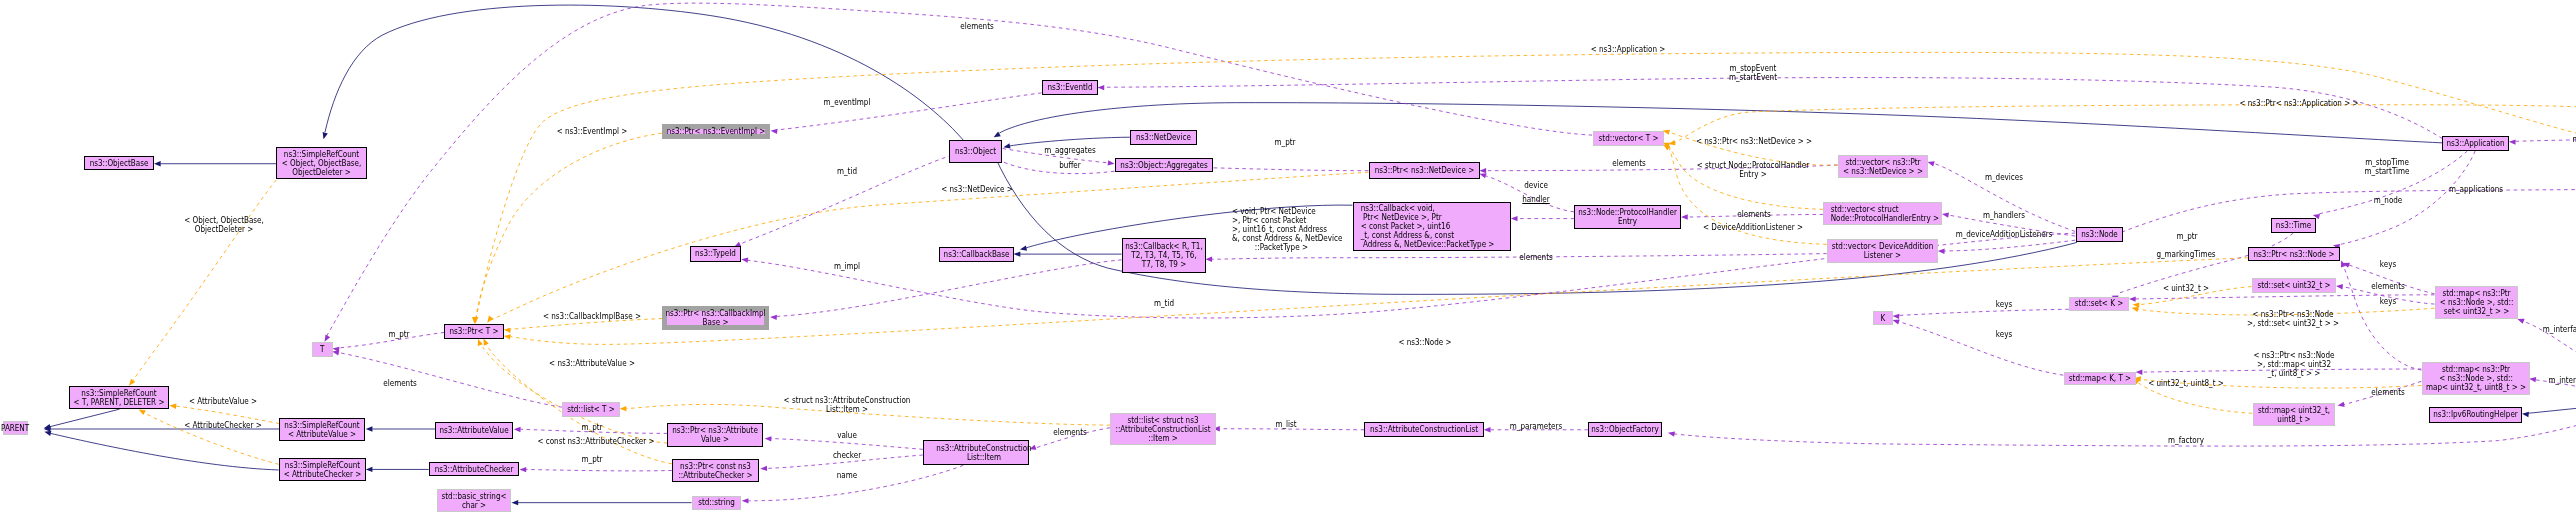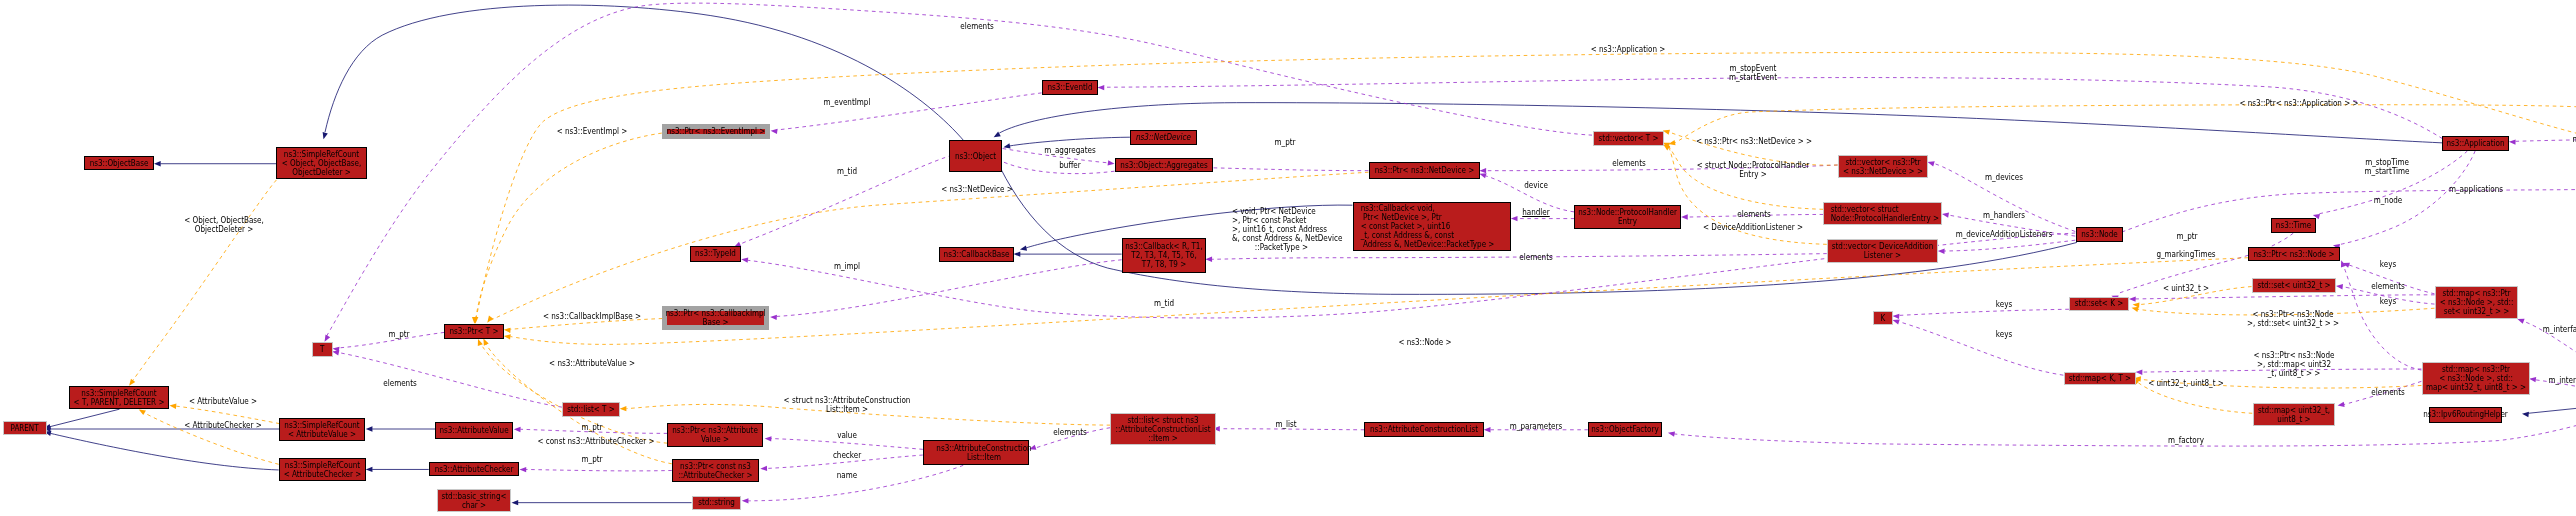--- a/index.html
+++ b/index.html
@@ -1,21 +1,21 @@
 <!DOCTYPE html>
 <html style="font-size:8.2px"><head>
 <meta charset="utf-8">
 <title>collaboration diagram</title>
 <style>
   html,body{margin:0;padding:0;background:#ffffff;-webkit-font-smoothing:antialiased;}
   #graph{position:relative;width:2897px;height:517px;background:#ffffff;overflow:hidden;}
   #edges{position:absolute;left:0;top:0;z-index:1;}
   #node-layer{position:relative;z-index:2;}
   #label-layer{position:relative;z-index:3;}
-  .nodebox{position:absolute;box-sizing:border-box;background:#b91c1c;
+  .nodebox{position:absolute;box-sizing:border-box;background:#f0abfc;
     font-family:"DejaVu Sans Condensed","DejaVu Sans",sans-serif;font-size:8px;
     color:#000000;text-align:center;line-height:9px;display:flex;align-items:center;
     justify-content:center;flex-direction:column;white-space:pre;letter-spacing:0px;}
   .s-solid{border:0.9px solid #000000;}
   .s-grey{border:0.7px solid #c8c8c8;}
   .s-red{border:5px solid #a3a3a3;}
   .elabel{position:absolute;font-family:"DejaVu Sans Condensed","DejaVu Sans",sans-serif;
     font-size:8px;color:#000000;white-space:pre;line-height:9px;}
   .al-center{text-align:center;transform:translateX(-50%);}
   .al-left{text-align:left;}
@@ -178,39 +178,39 @@
       <path d="M4700.7,748 C4480,760 4260,748 4155,736" fill="none" stroke="#ffa500" stroke-width="1.6" stroke-dasharray="7,7"></path>
       <path d="M0,0 L-13,-5.2 L-13,5.2 Z" fill="#ffa500" transform="translate(4143,734) rotate(186)"></path>
       <path d="M4372.3,802 C4300,798 4200,778 4150,742" fill="none" stroke="#ffa500" stroke-width="1.6" stroke-dasharray="7,7"></path>
       <path d="M0,0 L-13,-5.2 L-13,5.2 Z" fill="#ffa500" transform="translate(4140,734) rotate(215)"></path>
       <path d="M4370.9,556 C4300,561 4220,586 4152,591" fill="none" stroke="#ffa500" stroke-width="1.6" stroke-dasharray="7,7"></path>
       <path d="M0,0 L-13,-5.2 L-13,5.2 Z" fill="#ffa500" transform="translate(4140,591) rotate(184)"></path>
     </svg>
   <div id="node-layer">
       <div class="nodebox s-solid na-center" style="left: 84px; top: 156px; width: 70px; height: 14.4px;"><span>ns3::ObjectBase</span></div>
       <div class="nodebox s-solid na-center" style="left: 276px; top: 147px; width: 91px; height: 32px;"><span>ns3::SimpleRefCount</span><span>&lt; Object, ObjectBase,</span><span>ObjectDeleter &gt;</span></div>
-      <div class="nodebox s-grey na-center" style="left: 2.6px; top: 421px; width: 44px; height: 14.4px;"><span>PARENT</span></div>
+      <div class="nodebox s-grey na-center" style="left: 2.6px; top: 421px; width: 25px; height: 14.4px;"><span>PARENT</span></div>
       <div class="nodebox s-solid na-center" style="left: 69px; top: 386px; width: 100px; height: 23px;"><span>ns3::SimpleRefCount</span><span>&lt; T, PARENT, DELETER &gt;</span></div>
       <div class="nodebox s-solid na-center" style="left: 279px; top: 418px; width: 86px; height: 23px;"><span>ns3::SimpleRefCount</span><span>&lt; AttributeValue &gt;</span></div>
       <div class="nodebox s-solid na-center" style="left: 279px; top: 458px; width: 87px; height: 23px;"><span>ns3::SimpleRefCount</span><span>&lt; AttributeChecker &gt;</span></div>
       <div class="nodebox s-solid na-center" style="left: 435px; top: 422px; width: 78px; height: 17px;"><span>ns3::AttributeValue</span></div>
       <div class="nodebox s-solid na-center" style="left: 429px; top: 462px; width: 90px; height: 14.4px;"><span>ns3::AttributeChecker</span></div>
       <div class="nodebox s-grey na-center" style="left: 437px; top: 489px; width: 74px; height: 23px;"><span>std::basic_string&lt;</span><span>char &gt;</span></div>
       <div class="nodebox s-solid na-center" style="left: 444px; top: 324px; width: 60px; height: 15px;"><span>ns3::Ptr&lt; T &gt;</span></div>
       <div class="nodebox s-grey na-center" style="left: 312px; top: 342px; width: 20.5px; height: 14.7px;"><span>T</span></div>
       <div class="nodebox s-grey na-center" style="left: 562px; top: 402px; width: 58px; height: 14.6px; align-items: center;"><span>std::list&lt; T &gt;</span></div>
       <div class="nodebox s-red na-center" style="left: 662px; top: 124px; width: 108px; height: 15px;"><span>ns3::Ptr&lt; ns3::EventImpl &gt;</span></div>
       <div class="nodebox s-solid na-center" style="left: 690px; top: 246px; width: 51px; height: 15.5px;"><span>ns3::TypeId</span></div>
       <div class="nodebox s-red na-center" style="left: 662px; top: 306px; width: 107px; height: 24px;"><span>ns3::Ptr&lt; ns3::CallbackImpl</span><span>Base &gt;</span></div>
       <div class="nodebox s-solid na-center" style="left: 667px; top: 423px; width: 96px; height: 24px;"><span>ns3::Ptr&lt; ns3::Attribute</span><span>Value &gt;</span></div>
       <div class="nodebox s-solid na-center" style="left: 672px; top: 459px; width: 87px; height: 23px;"><span>ns3::Ptr&lt; const ns3</span><span>::AttributeChecker &gt;</span></div>
       <div class="nodebox s-grey na-center" style="left: 692px; top: 496px; width: 49px; height: 13.8px;"><span>std::string</span></div>
-      <div class="nodebox s-solid na-center" style="left: 949px; top: 140px; width: 53px; height: 32px;"><span>ns3::Object</span></div>
+      <div class="nodebox s-solid na-center" style="left: 949px; top: 140px; width: 53px; height: 23px;"><span>ns3::Object</span></div>
       <div class="nodebox s-solid na-center" style="left: 1042px; top: 80px; width: 56px; height: 15px;"><span>ns3::EventId</span></div>
-      <div class="nodebox s-solid na-center" style="left: 1130px; top: 130px; width: 67px; height: 15px; font-style: italic;"><span>ns3::NetDevice</span></div>
+      <div class="nodebox s-solid na-center" style="left: 1130px; top: 130px; width: 67px; height: 15px;"><span>ns3::NetDevice</span></div>
       <div class="nodebox s-solid na-center" style="left: 1115px; top: 158px; width: 98px; height: 14px;"><span>ns3::Object::Aggregates</span></div>
       <div class="nodebox s-solid na-center" style="left: 939px; top: 247px; width: 75px; height: 15px;"><span>ns3::CallbackBase</span></div>
       <div class="nodebox s-solid na-center" style="left: 1122px; top: 238px; width: 84px; height: 35px;"><span>ns3::Callback&lt; R, T1,</span><span>T2, T3, T4, T5, T6,</span><span>T7, T8, T9 &gt;</span></div>
       <div class="nodebox s-solid na-center" style="left: 923px; top: 440px; width: 106px; height: 25px; padding-left: 16px;"><span>ns3::AttributeConstruction</span><span>List::Item</span></div>
       <div class="nodebox s-grey na-center" style="left: 1110px; top: 413px; width: 106px; height: 32px;"><span>std::list&lt; struct ns3</span><span>::AttributeConstructionList</span><span>::Item &gt;</span></div>
       <div class="nodebox s-solid na-left" style="left: 1353px; top: 192px; width: 158px; height: 49px; margin-top: 10px;"><span>ns3::Callback&lt; void,</span><span> Ptr&lt; NetDevice &gt;, Ptr</span><span>&lt; const Packet &gt;, uint16</span><span>_t, const Address &amp;, const</span><span> Address &amp;, NetDevice::PacketType &gt;</span></div>
       <div class="nodebox s-solid na-center" style="left: 1369px; top: 162px; width: 111px; height: 16.6px;"><span>ns3::Ptr&lt; ns3::NetDevice &gt;</span></div>
       <div class="nodebox s-solid na-center" style="left: 1364px; top: 422px; width: 120px; height: 14.5px;"><span>ns3::AttributeConstructionList</span></div>
       <div class="nodebox s-solid na-center" style="left: 1588px; top: 422px; width: 74px; height: 14.5px;"><span>ns3::ObjectFactory</span></div>
       <div class="nodebox s-grey na-center" style="left: 1593px; top: 131px; width: 71px; height: 15px;"><span>std::vector&lt; T &gt;</span></div>
@@ -221,21 +221,21 @@
       <div class="nodebox s-solid na-center" style="left: 2076px; top: 227px; width: 47px; height: 15px;"><span>ns3::Node</span></div>
       <div class="nodebox s-grey na-center" style="left: 1873px; top: 311px; width: 19.5px; height: 14px;"><span>K</span></div>
       <div class="nodebox s-grey na-center" style="left: 2069px; top: 297px; width: 60px; height: 13.5px;"><span>std::set&lt; K &gt;</span></div>
       <div class="nodebox s-grey na-center" style="left: 2064px; top: 372px; width: 72px; height: 13.4px;"><span>std::map&lt; K, T &gt;</span></div>
       <div class="nodebox s-solid na-center" style="left: 2271px; top: 218px; width: 45px; height: 14.6px;"><span>ns3::Time</span></div>
       <div class="nodebox s-solid na-center" style="left: 2248px; top: 247px; width: 92px; height: 14.3px;"><span>ns3::Ptr&lt; ns3::Node &gt;</span></div>
       <div class="nodebox s-grey na-center" style="left: 2252px; top: 278px; width: 84px; height: 15.2px;"><span>std::set&lt; uint32_t &gt;</span></div>
       <div class="nodebox s-grey na-center" style="left: 2253px; top: 403px; width: 82px; height: 23px;"><span>std::map&lt; uint32_t,</span><span>uint8_t &gt;</span></div>
       <div class="nodebox s-grey na-center" style="left: 2435px; top: 286px; width: 83px; height: 33px;"><span>std::map&lt; ns3::Ptr</span><span>&lt; ns3::Node &gt;, std::</span><span>set&lt; uint32_t &gt; &gt;</span></div>
       <div class="nodebox s-grey na-center" style="left: 2422px; top: 362px; width: 108px; height: 33px;"><span>std::map&lt; ns3::Ptr</span><span>&lt; ns3::Node &gt;, std::</span><span>map&lt; uint32_t, uint8_t &gt; &gt;</span></div>
-      <div class="nodebox s-solid na-center" style="left: 2429px; top: 407px; width: 73px; height: 15.7px;"><span>ns3::Ipv6RoutingHelper</span></div>
+      <div class="nodebox s-solid na-center" style="left: 2429px; top: 407px; width: 93px; height: 15.7px;"><span>ns3::Ipv6RoutingHelper</span></div>
       <div class="nodebox s-solid na-center" style="left: 2442px; top: 136px; width: 67px; height: 14.6px;"><span>ns3::Application</span></div>
     </div>
   <div id="label-layer">
       <div class="elabel al-center" style="left: 977px; top: 22px;">elements</div>
       <div class="elabel al-center" style="left: 1628px; top: 45px;">&lt; ns3::Application &gt;</div>
       <div class="elabel al-center" style="left: 1753px; top: 64px;">m_stopEvent
 m_startEvent</div>
       <div class="elabel al-center" style="left: 2299px; top: 99px;">&lt; ns3::Ptr&lt; ns3::Application &gt; &gt;</div>
       <div class="elabel al-center" style="left: 847px; top: 98px;">m_eventImpl</div>
       <div class="elabel al-center" style="left: 592px; top: 127px;">&lt; ns3::EventImpl &gt;</div>
@@ -249,21 +249,21 @@
       <div class="elabel al-center" style="left: 1753px; top: 161px;">&lt; struct Node::ProtocolHandler
 Entry &gt;</div>
       <div class="elabel al-center" style="left: 1536px; top: 181px;">device</div>
       <div class="elabel al-center" style="left: 2004px; top: 173px;">m_devices</div>
       <div class="elabel al-center" style="left: 2387px; top: 158px;">m_stopTime
 m_startTime</div>
       <div class="elabel al-center" style="left: 977px; top: 185px;">&lt; ns3::NetDevice &gt;</div>
       <div class="elabel al-center" style="left: 2388px; top: 196px;">m_node</div>
       <div class="elabel al-center" style="left: 2476px; top: 185px;">m_applications</div>
       <div class="elabel al-center" style="left: 2004px; top: 211px;">m_handlers</div>
-      <div class="elabel al-center" style="left: 1536px; top: 208px; text-decoration: underline;">handler</div>
+      <div class="elabel al-center" style="left: 1536px; top: 195px; text-decoration: underline;">handler</div>
       <div class="elabel al-center" style="left: 1754px; top: 210px;">elements</div>
       <div class="elabel al-center" style="left: 1753px; top: 223px;">&lt; DeviceAdditionListener &gt;</div>
       <div class="elabel al-center" style="left: 2004px; top: 230px;">m_deviceAdditionListeners</div>
       <div class="elabel al-left" style="left: 1232px; top: 207px;">&lt; void, Ptr&lt; NetDevice
 &gt;, Ptr&lt; const Packet
 &gt;, uint16_t, const Address
 &amp;, const Address &amp;, NetDevice
           ::PacketType &gt;</div>
       <div class="elabel al-center" style="left: 847px; top: 262px;">m_impl</div>
       <div class="elabel al-center" style="left: 2187px; top: 232px;">m_ptr</div>

